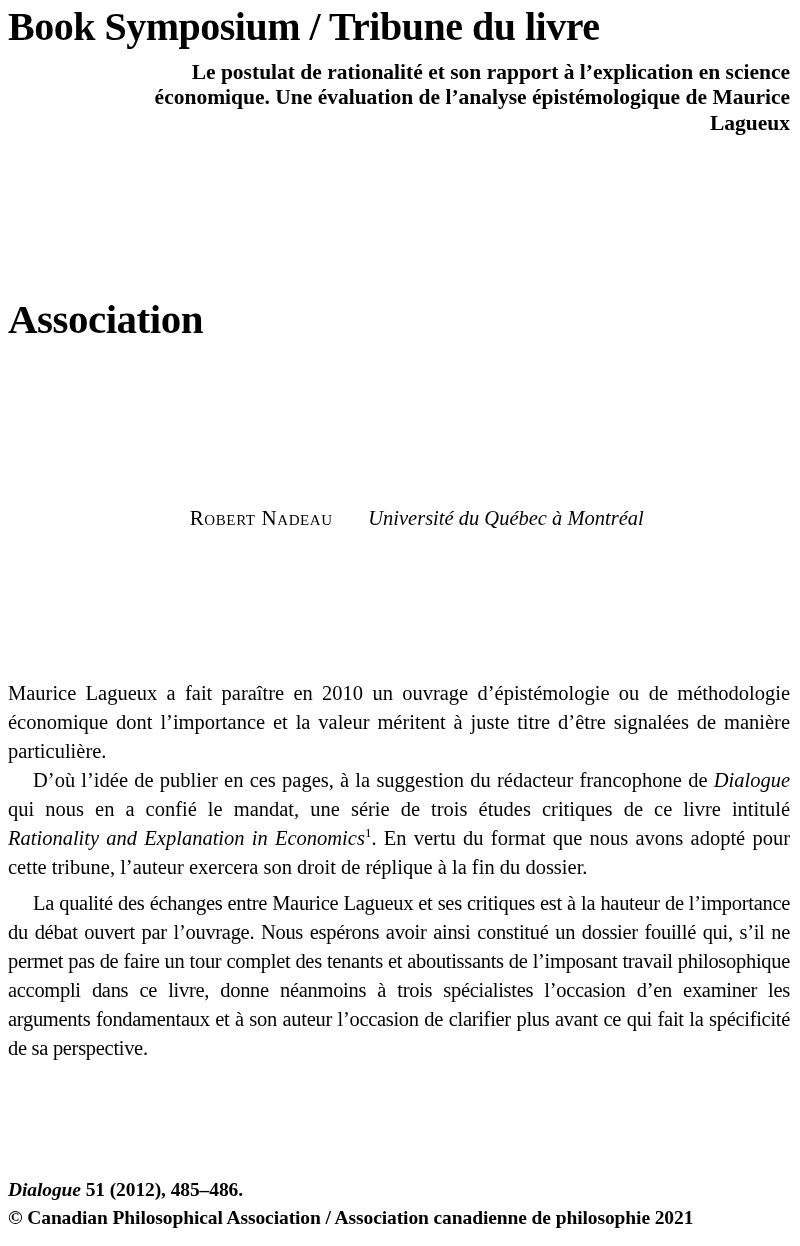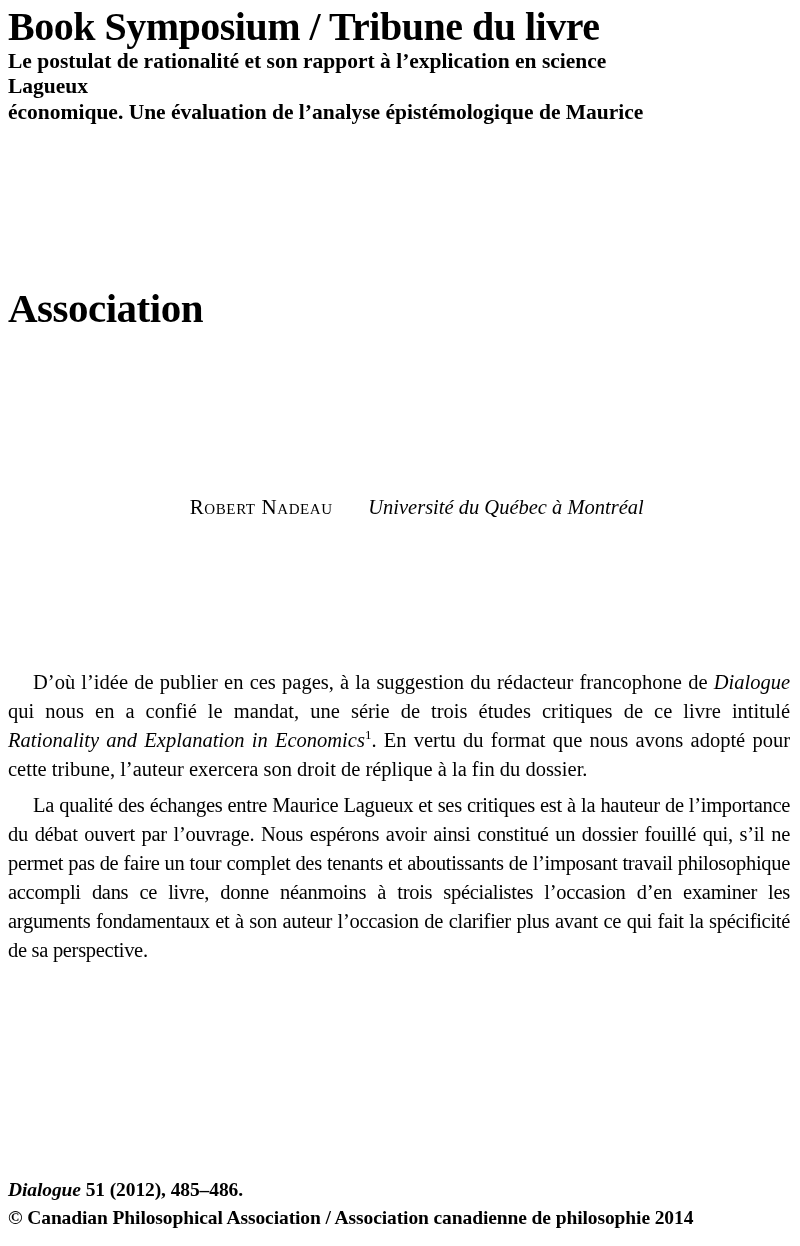--- a/index.html
+++ b/index.html
@@ -16,23 +16,25 @@
     padding: 5px 10px 0 8px;
     overflow: hidden;
   }
   .article-title {
     font-size: 40px;
     font-weight: bold;
     line-height: 1.1;
     letter-spacing: -0.5px;
   }
   .article-subtitle {
+    margin-top: 11px;
     font-size: 21.5px;
     font-weight: bold;
     line-height: 1.18;
+    text-align: right;
   }
   .section-heading {
     margin-top: 160px;
     font-size: 41px;
     font-weight: bold;
     letter-spacing: -0.5px;
     line-height: 1.15;
   }
   .author-row {
     margin-top: 162px;
@@ -80,33 +82,34 @@
 </style>
 </head>
 <body>
 
 <div class="page">
 
   <h1 class="article-title">Book Symposium / Tribune du livre</h1>
 
   <div class="article-subtitle">
     <div>Le postulat de rationalité et son rapport à l’explication en science</div>
+    <div>économique. Une évaluation de l’analyse épistémologique de Maurice</div>
     <div>Lagueux</div>
-    <div>économique. Une évaluation de l’analyse épistémologique de Maurice</div>
   </div>
 
   <h2 class="section-heading">Association</h2>
 
   <div class="author-row">
     <span class="author-name">Robert Nadeau</span><span class="author-affiliation">Université du Québec à Montréal</span>
   </div>
 
   <div class="body-text">
+    <p><span>Maurice Lagueux a fait paraître en 2010 un ouvrage d’épistémologie ou de méthodologie économique dont l’importance et la valeur méritent à juste titre d’être signalées de manière particulière.</span></p>
     <p class="indent"><span>D’où l’idée de publier en ces pages, à la suggestion du rédacteur francophone de </span><i>Dialogue</i><span> qui nous en a confié le mandat, une série de trois études critiques de ce livre intitulé </span><i>Rationality and Explanation in Economics</i><sup>1</sup><span>. En vertu du format que nous avons adopté pour cette tribune, l’auteur exercera son droit de réplique à la fin du dossier.</span></p>
     <p class="indent tight"><span>La qualité des échanges entre Maurice Lagueux et ses critiques est à la hauteur de l’importance du débat ouvert par l’ouvrage. Nous espérons avoir ainsi constitué un dossier fouillé qui, s’il ne permet pas de faire un tour complet des tenants et aboutissants de l’imposant travail philosophique accompli dans ce livre, donne néanmoins à trois spécialistes l’occasion d’en examiner les arguments fondamentaux et à son auteur l’occasion de clarifier plus avant ce qui fait la spécificité de sa perspective.</span></p>
   </div>
 
   <div class="footer">
     <div class="line"><i>Dialogue</i><span> 51 (2012), 485–486.</span></div>
-    <div class="line">© Canadian Philosophical Association / Association canadienne de philosophie 2014</div>
+    <div class="line">© Canadian Philosophical Association / Association canadienne de philosophie 2021</div>
   </div>
 
 </div>
 
 </body></html>

